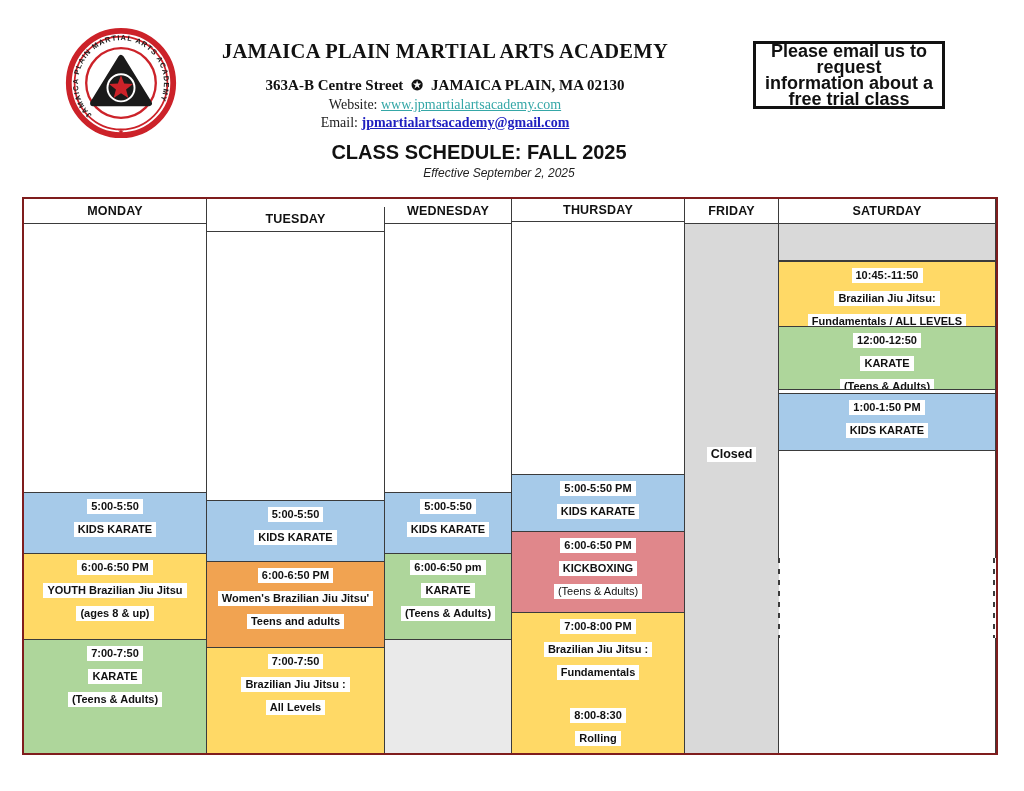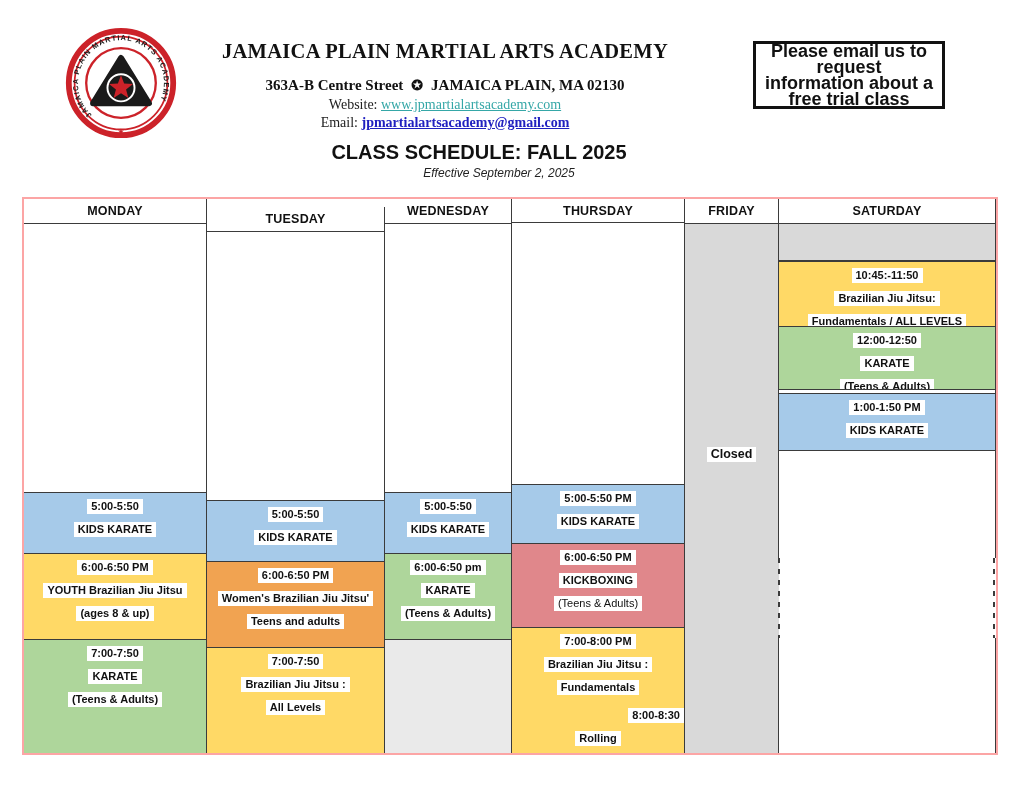--- a/index.html
+++ b/index.html
@@ -24,21 +24,21 @@
               border:3px solid #111; display:flex; flex-direction:column; justify-content:center;
               text-align:center; font-size:18px; font-weight:bold; line-height:16px; color:#111; }
   .info-box .u { }
   .sched-title { position:absolute; left:0; top:141px; width:958px; text-align:center;
                  font-size:20px; font-weight:bold; color:#111; }
   .sched-sub { position:absolute; left:0; top:166px; width:958px; text-align:center;
                font-size:12px; font-style:italic; color:#222;margin-left:20px; }
 
   
   .schedule-table { position:absolute; left:22px; top:197px; width:976px; height:558px;
-                    border:2px solid #fca5a5; display:flex; }
+                    border:2px solid #7f1d1d; display:flex; }
   .col { display:flex; flex-direction:column; border-right:1px solid #3b3b3b; }
   .col:last-child { border-right:none; }
   .col-mon { width:183px; } .col-tue { width:178px;margin-top:8px; } .col-wed { width:127px; }
   .col-thu { width:173px; } .col-fri { width:94px; }  .col-sat { flex:1; }
   .day-header { height:25px; border-bottom:1px solid #3b3b3b; display:flex; align-items:center;
                 justify-content:center; font-size:12.5px; font-weight:bold; letter-spacing:.2px;
                 background:#fff; color:#111; }
   .spacer { height:268px; background:#fff; }
   .cell { padding-top:5px; text-align:center; }
   .slot5 { height:61px; border-top:1px solid #3b3b3b; }
@@ -48,21 +48,21 @@
   .c-yellow { background:var(--yellow,#FFD966); }
   .c-orange { background:var(--orange,#F1A351); }
   .c-green  { background:var(--green,#AED69B); }
   .c-red    { background:var(--red,#E0878B); }
   .c-gray   { background:var(--gray,#D9D9D9); }
   .c-lgray  { background:var(--light-gray,#EAEAEA); }
   .ln { margin-bottom:7px; line-height:13px; }
   .hl { display:inline-block; background:#fff; padding:1px 4px; font-size:11px; font-weight:bold;
         color:#111; line-height:13px; white-space:nowrap; }
   .hl.thin { font-weight:normal; }
-  .gap-before { margin-top:12px;text-align:right; }
+  .gap-before { margin-top:27px; }
 
   .fri-body { flex:1; padding-top:220px; text-align:center; }
   .sat-gray   { height:38px; border-bottom:2px solid #3b3b3b; }
   .sat-yellow { height:64px; }
   .sat-green  { height:63px; border-top:1px solid #3b3b3b; }
   .sat-gap    { height:4px; border-top:1px solid #3b3b3b; background:#fff; }
   .sat-blue   { height:58px; border-top:1px solid #3b3b3b; border-bottom:1px solid #3b3b3b; }
   .sat-white  { flex:1; background:#fff; }
 
   

